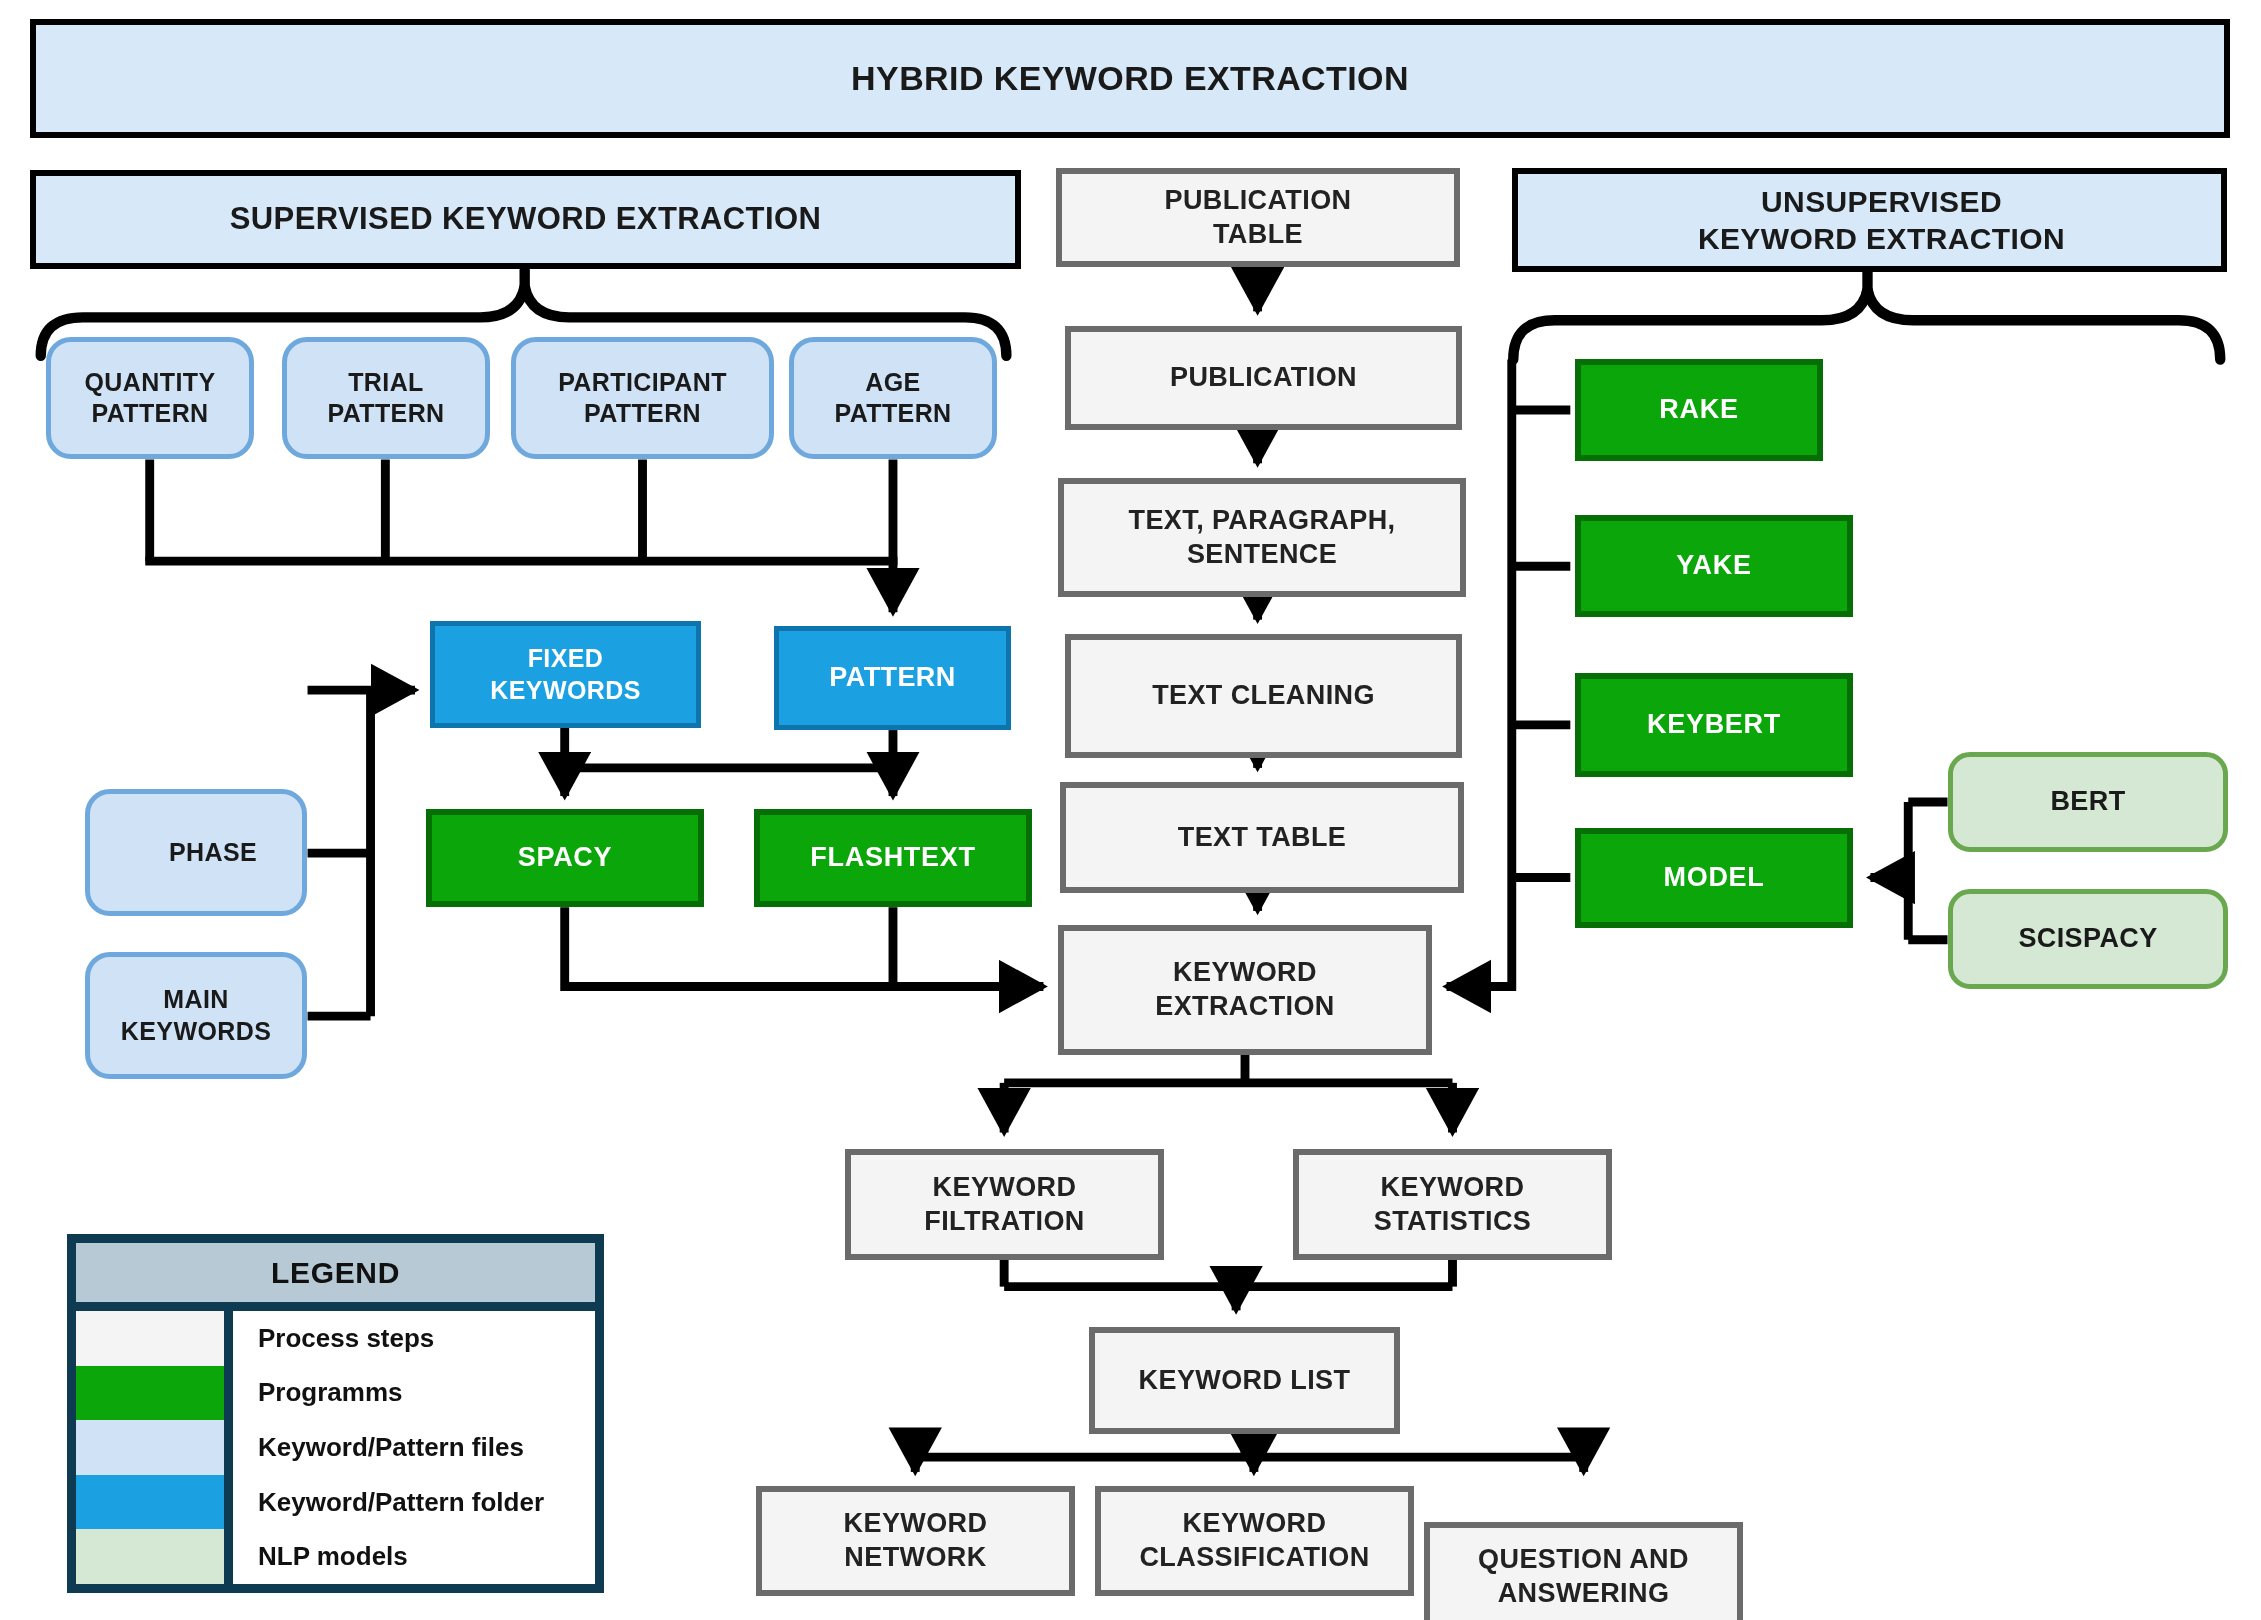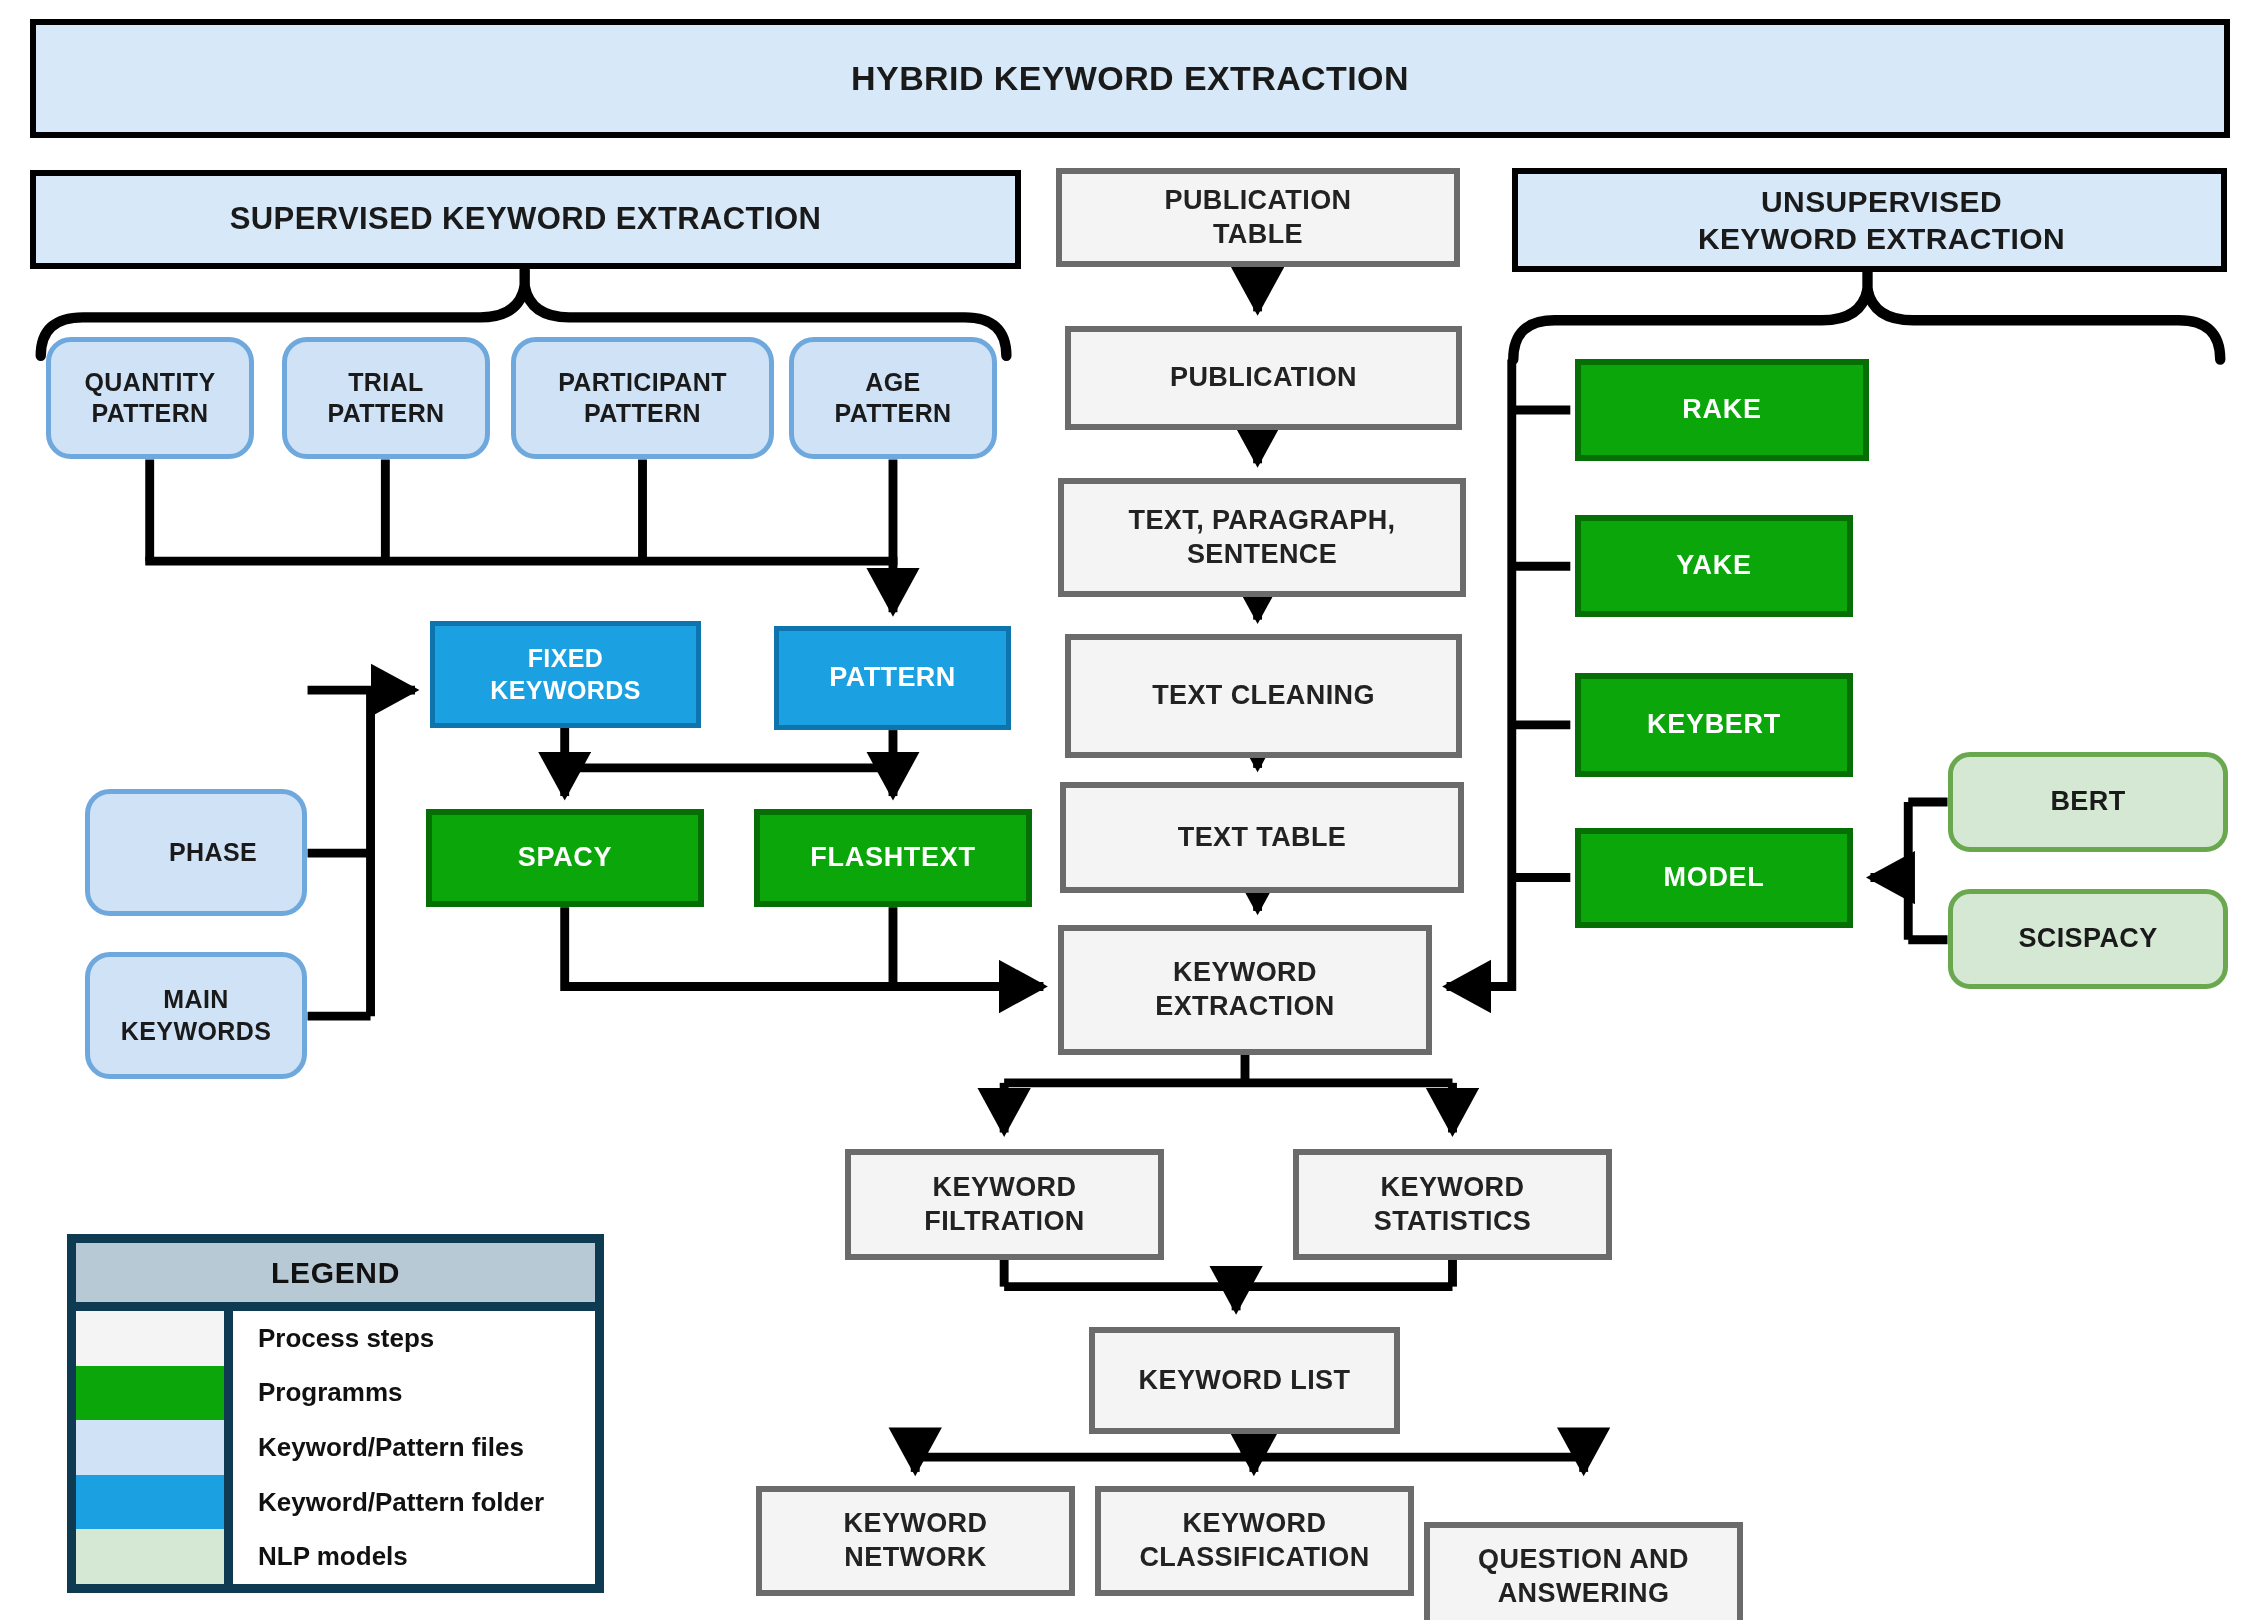--- a/index.html
+++ b/index.html
@@ -170,21 +170,21 @@
   <div class="node file" style="left:85px;top:789px;width:222px;height:127px;padding-left:34px;">PHASE</div>
   <div class="node file" style="left:85px;top:952px;width:222px;height:127px;">MAIN
 KEYWORDS</div>
 
   <div class="node folder" style="left:430px;top:621px;width:271px;height:107px;font-size:25px;">FIXED
 KEYWORDS</div>
   <div class="node folder" style="left:774px;top:626px;width:237px;height:104px;">PATTERN</div>
 
   <div class="node prog" style="left:426px;top:809px;width:278px;height:98px;">SPACY</div>
   <div class="node prog" style="left:754px;top:809px;width:278px;height:98px;">FLASHTEXT</div>
-  <div class="node prog" style="left:1575px;top:359px;width:294px;height:102px;">RAKE</div>
+  <div class="node prog" style="left:1575px;top:359px;width:248px;height:102px;">RAKE</div>
   <div class="node prog" style="left:1575px;top:515px;width:278px;height:102px;">YAKE</div>
   <div class="node prog" style="left:1575px;top:673px;width:278px;height:104px;">KEYBERT</div>
   <div class="node nlp" style="left:1948px;top:752px;width:280px;height:100px;">BERT</div>
 
   <div class="node prog" style="left:1575px;top:828px;width:278px;height:100px;">MODEL</div>
   <div class="node nlp" style="left:1948px;top:889px;width:280px;height:100px;">SCISPACY</div>
 
   <div id="legend">
     <div class="lg-title">LEGEND</div>
     <div class="lg-body">

